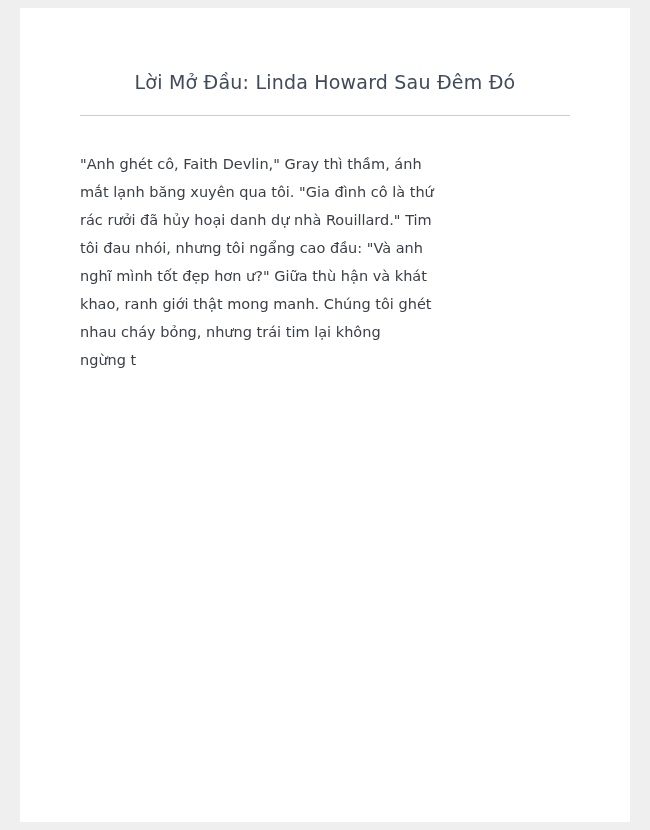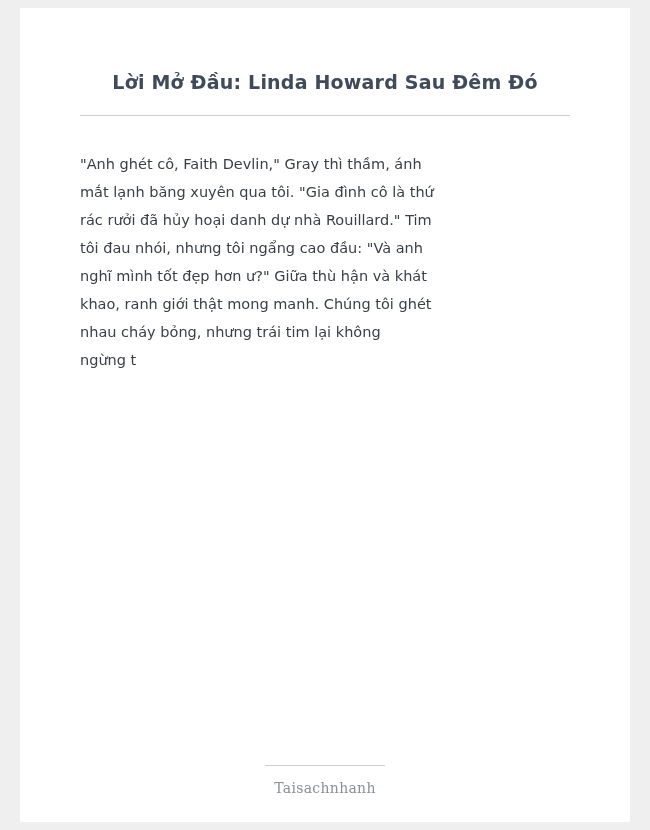--- a/index.html
+++ b/index.html
@@ -29,21 +29,21 @@
     right: 0;
     bottom: 0;
     padding: 0 60px;
     box-sizing: border-box;
   }
   .doc-title {
     margin: 0;
     padding-top: 62px;
     text-align: center;
     font-size: 19px;
-    font-weight: 700;
+    font-weight: 400;
     color: #3f4a5a;
     letter-spacing: 0.2px;
     line-height: 1.3;
     font-family: "DejaVu Sans", sans-serif;
   }
   .title-rule {
     margin-top: 20px;
     height: 1px;
     background: #c9cdd4;
     width: 100%;
@@ -86,17 +86,13 @@
     <div class="title-rule"></div>
     <div class="body-text">"Anh ghét cô, Faith Devlin," Gray thì thầm, ánh
 mắt lạnh băng xuyên qua tôi. "Gia đình cô là thứ
 rác rưởi đã hủy hoại danh dự nhà Rouillard." Tim
 tôi đau nhói, nhưng tôi ngẩng cao đầu: "Và anh
 nghĩ mình tốt đẹp hơn ư?" Giữa thù hận và khát
 khao, ranh giới thật mong manh. Chúng tôi ghét
 nhau cháy bỏng, nhưng trái tim lại không
 ngừng t</div>
   </div>
-  <div class="footer">
-    <div class="footer-rule"></div>
-    <div class="footer-text">Taisachnhanh</div>
-  </div>
 </div>
 
 </body></html>

